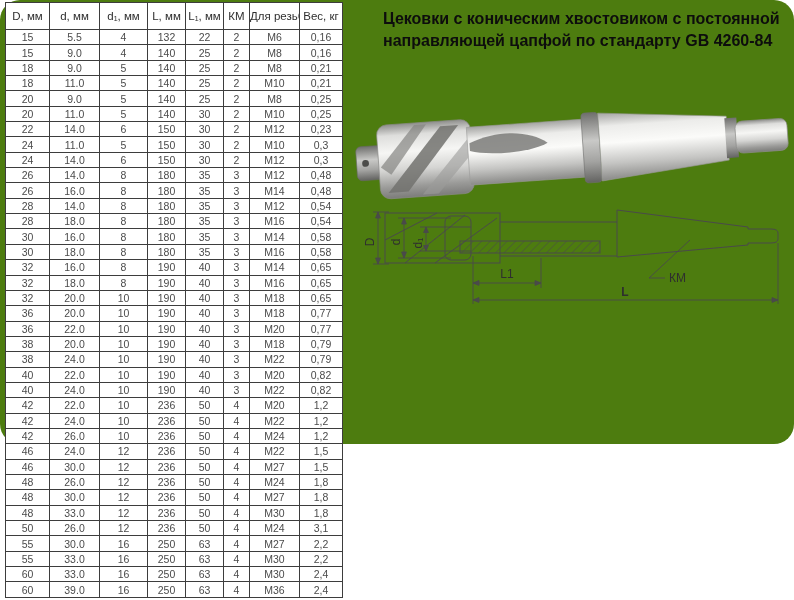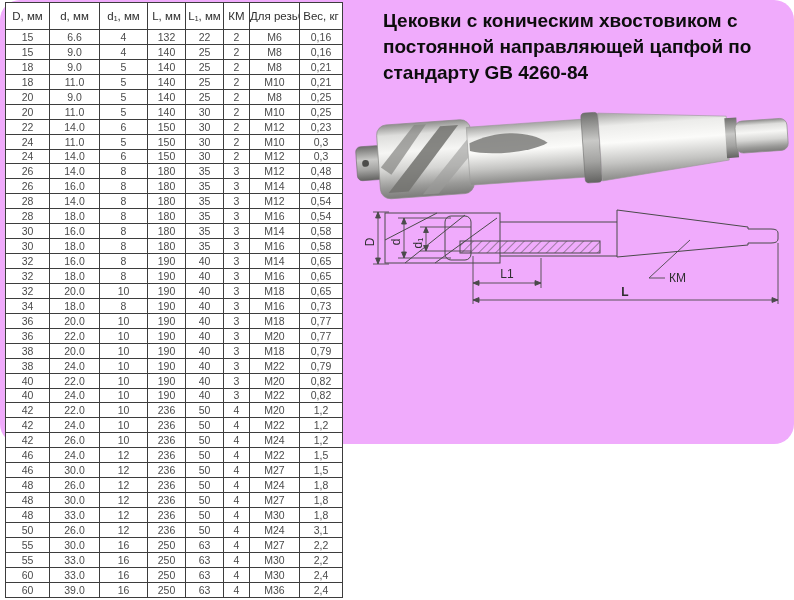--- a/index.html
+++ b/index.html
@@ -1,29 +1,29 @@
 <!DOCTYPE html>
 <html style="--grid: #3d3d3d; --celltext: #4a4a4a; --titletext: #0d0d0d;"><head>
 <meta charset="utf-8">
 <style>
   :root { --grid:#3d3d3d; --celltext:#4a4a4a; --titletext:#0d0d0d; }
   * { box-sizing:border-box; }
   html,body { margin:0; padding:0; background:#fff; }
   body { width:794px; height:600px; font-family:"Liberation Sans", sans-serif; position:relative; overflow:hidden; }
-  .page { position:absolute; inset:0; width:794px; height:444px; background:#f0abfc;border-radius:20px; }
+  .page { position:absolute; inset:0; width:794px; height:444px; background:#4d7c0f;border-radius:20px; }
 
   table.spec { position:absolute; left:5px; top:2px; width:337px; height:596px;
                border-collapse:collapse; table-layout:fixed; background:#fff; }
   table.spec th, table.spec td { border:1.6px solid var(--grid); text-align:center;
                vertical-align:middle; padding:0; overflow:hidden; white-space:nowrap; }
   table.spec th { font-size:11.5px; font-weight:400; color:#2f2f2f; height:27px; line-height:1.1; }
   table.spec td { font-size:10.5px; color:var(--celltext); height:14px; }
 
   .title { position:absolute; left:383px; top:8px; width:402px;
-           font-size:19px; font-weight:700; color:var(--titletext); line-height:1.38; }
+           font-size:16px; font-weight:700; color:var(--titletext); line-height:1.38; }
 
   .photo   { position:absolute; left:350px; top:84px;  width:444px; height:124px; }
   .diagram { position:absolute; left:365px; top:196px; width:425px; height:138px; }
   svg text { font-family:"Liberation Sans", sans-serif; }
 </style>
 </head>
 <body>
 
 <div class="page">
 
@@ -46,21 +46,21 @@
           <th>L, мм</th>
           <th>L₁, мм</th>
           <th>КМ</th>
           <th>Для резьбы</th>
           <th>Вес, кг</th>
         </tr>
       </thead>
     <tbody>
         <tr>
           <td>15</td>
-          <td>6.6</td>
+          <td>5.5</td>
           <td>4</td>
           <td>132</td>
           <td>22</td>
           <td>2</td>
           <td>M6</td>
           <td>0,16</td>
         </tr>
         <tr>
           <td>15</td>
           <td>9.0</td>
@@ -223,30 +223,20 @@
         </tr>
         <tr>
           <td>32</td>
           <td>20.0</td>
           <td>10</td>
           <td>190</td>
           <td>40</td>
           <td>3</td>
           <td>M18</td>
           <td>0,65</td>
-        </tr>
-        <tr>
-          <td>34</td>
-          <td>18.0</td>
-          <td>8</td>
-          <td>190</td>
-          <td>40</td>
-          <td>3</td>
-          <td>M16</td>
-          <td>0,73</td>
         </tr>
         <tr>
           <td>36</td>
           <td>20.0</td>
           <td>10</td>
           <td>190</td>
           <td>40</td>
           <td>3</td>
           <td>M18</td>
           <td>0,77</td>

